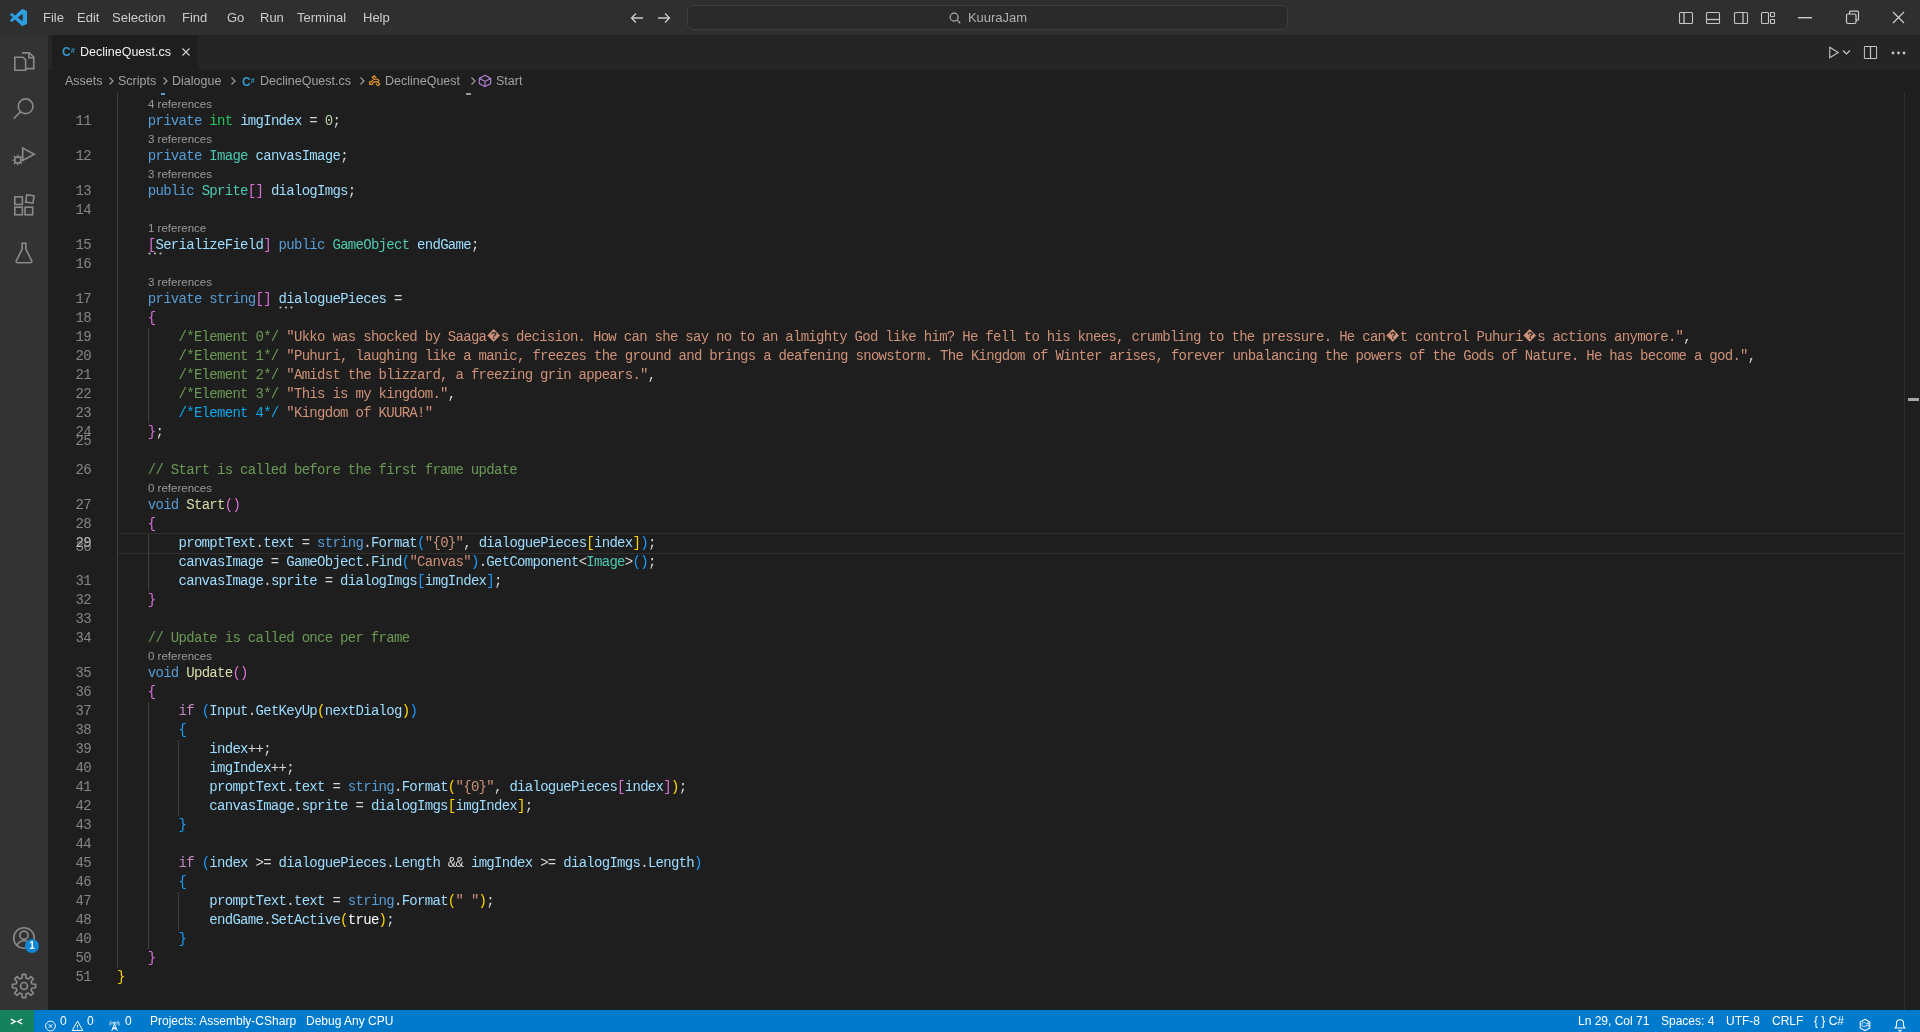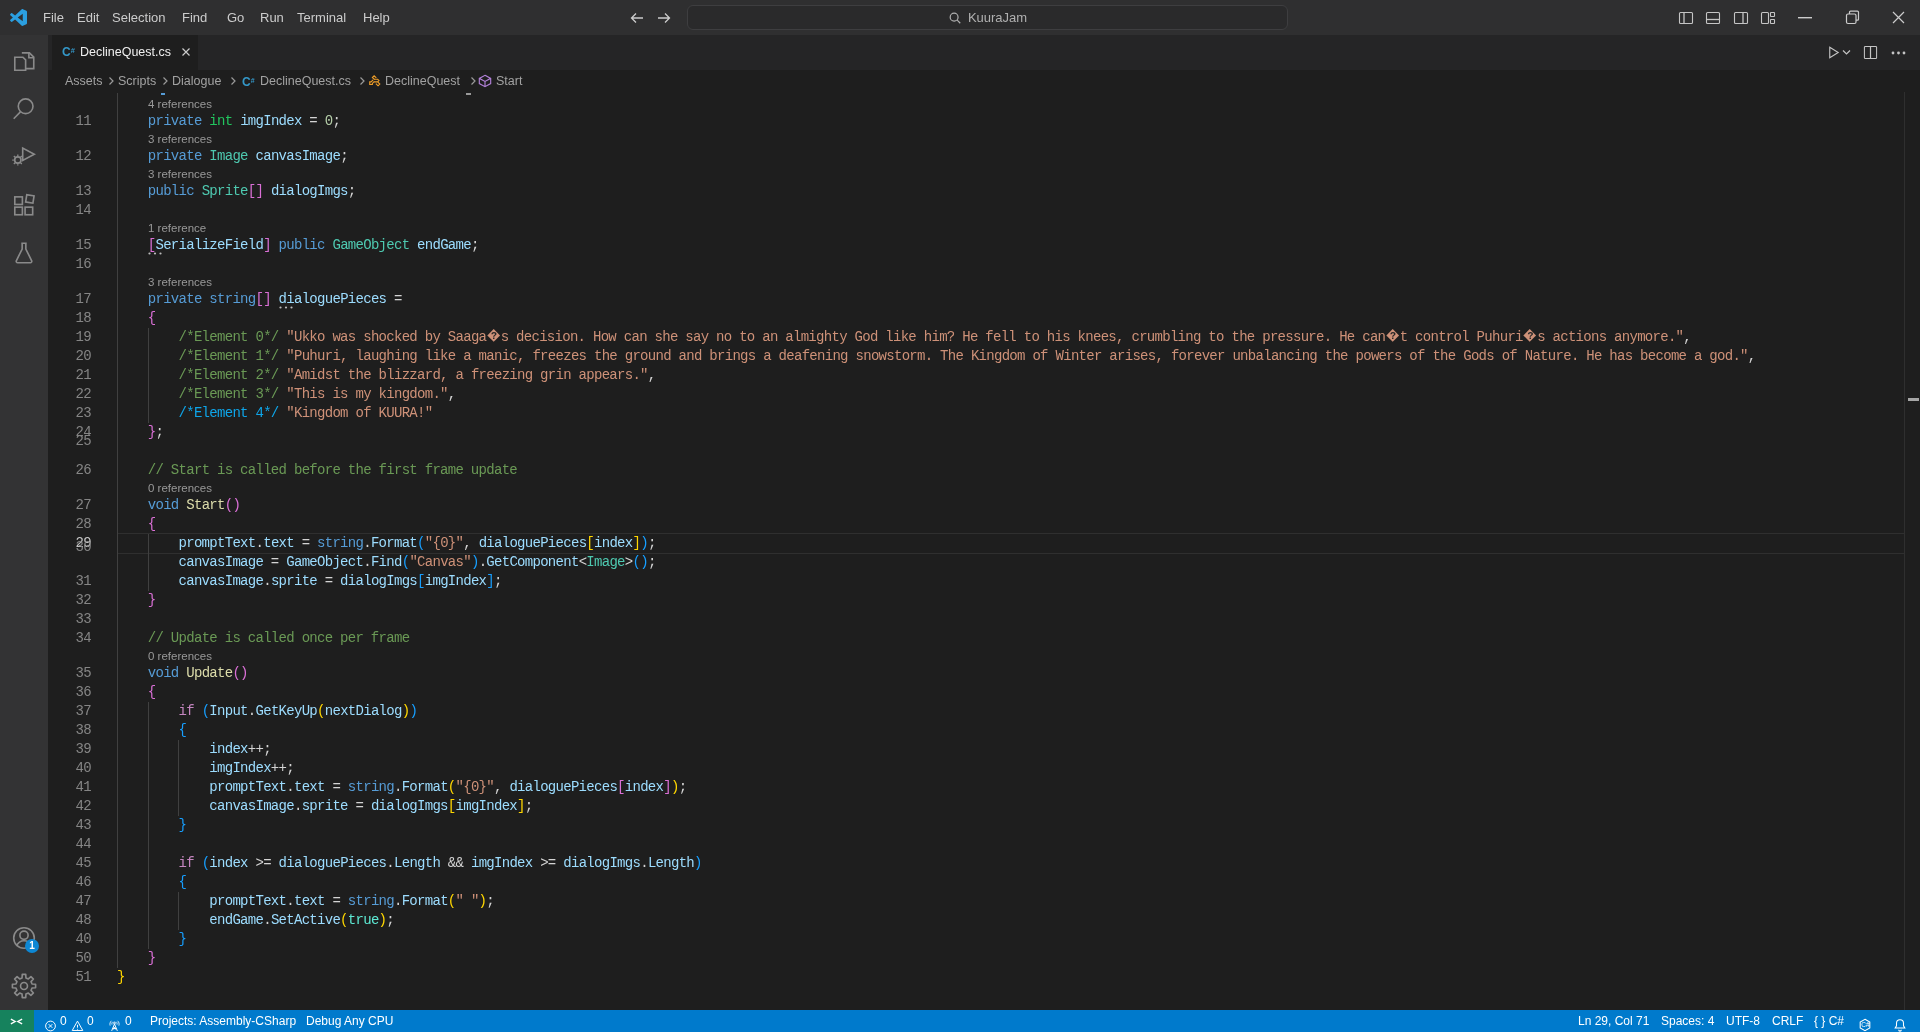--- a/index.html
+++ b/index.html
@@ -244,21 +244,21 @@
 <div class="num" style="top:816px">43</div>
 <div class="code" style="top:816px"><span style="color:#d4d4d4">        </span><span style="color:#179fff">}</span></div>
 <div class="num" style="top:835px">44</div>
 <div class="num" style="top:854px">45</div>
 <div class="code" style="top:854px"><span style="color:#d4d4d4">        </span><span style="color:#c586c0">if</span><span style="color:#d4d4d4"> </span><span style="color:#179fff">(</span><span style="color:#9cdcfe">index</span><span style="color:#d4d4d4"> &gt;= </span><span style="color:#9cdcfe">dialoguePieces</span><span style="color:#d4d4d4">.</span><span style="color:#9cdcfe">Length</span><span style="color:#d4d4d4"> &amp;&amp; </span><span style="color:#9cdcfe">imgIndex</span><span style="color:#d4d4d4"> &gt;= </span><span style="color:#9cdcfe">dialogImgs</span><span style="color:#d4d4d4">.</span><span style="color:#9cdcfe">Length</span><span style="color:#179fff">)</span></div>
 <div class="num" style="top:873px">46</div>
 <div class="code" style="top:873px"><span style="color:#d4d4d4">        </span><span style="color:#179fff">{</span></div>
 <div class="num" style="top:892px">47</div>
 <div class="code" style="top:892px"><span style="color:#d4d4d4">            </span><span style="color:#9cdcfe">promptText</span><span style="color:#d4d4d4">.</span><span style="color:#9cdcfe">text</span><span style="color:#d4d4d4"> = </span><span style="color:#569cd6">string</span><span style="color:#d4d4d4">.</span><span style="color:#9cdcfe">Format</span><span style="color:#ffd700">(</span><span style="color:#ce9178">" "</span><span style="color:#ffd700">)</span><span style="color:#d4d4d4">;</span></div>
 <div class="num" style="top:911px">48</div>
-<div class="code" style="top:911px"><span style="color:#d4d4d4">            </span><span style="color:#9cdcfe">endGame</span><span style="color:#d4d4d4">.</span><span style="color:#9cdcfe">SetActive</span><span style="color:#ffd700">(</span><span style="color:#5eead4">true</span><span style="color:#ffd700">)</span><span style="color:#d4d4d4">;</span></div>
+<div class="code" style="top:911px"><span style="color:#d4d4d4">            </span><span style="color:#9cdcfe">endGame</span><span style="color:#d4d4d4">.</span><span style="color:#9cdcfe">SetActive</span><span style="color:#ffd700">(</span><span style="color:#ffffff">true</span><span style="color:#ffd700">)</span><span style="color:#d4d4d4">;</span></div>
 <div class="num" style="top:930px">40</div>
 <div class="code" style="top:930px"><span style="color:#d4d4d4">        </span><span style="color:#179fff">}</span></div>
 <div class="num" style="top:949px">50</div>
 <div class="code" style="top:949px"><span style="color:#d4d4d4">    </span><span style="color:#da70d6">}</span></div>
 <div class="num" style="top:968px">51</div>
 <div class="code" style="top:968px"><span style="color:#ffd700">}</span></div>
 
 <div class="abs" style="left:161px;top:93px;width:4px;height:2px;background:#569cd6"></div>
 <div class="abs" style="left:466px;top:93px;width:5px;height:2px;background:#9a9a9a"></div>
 <div class="abs" style="left:1904px;top:92px;width:1px;height:918px;background:#2f2f2f"></div>

